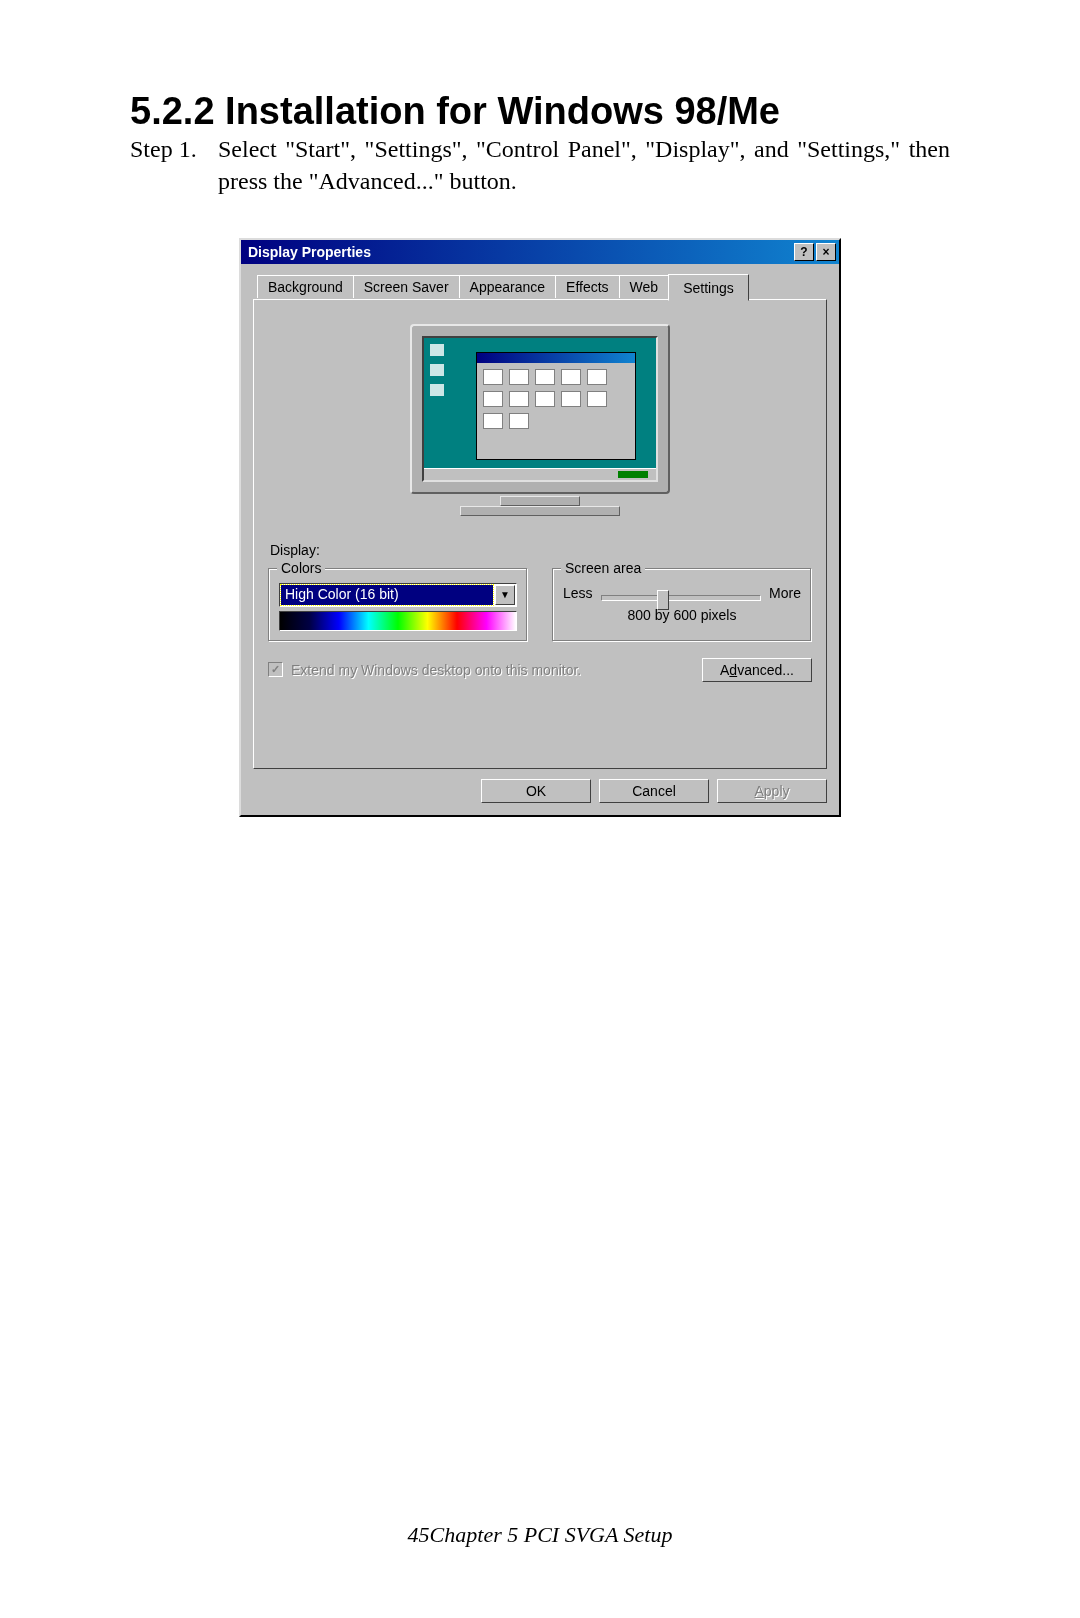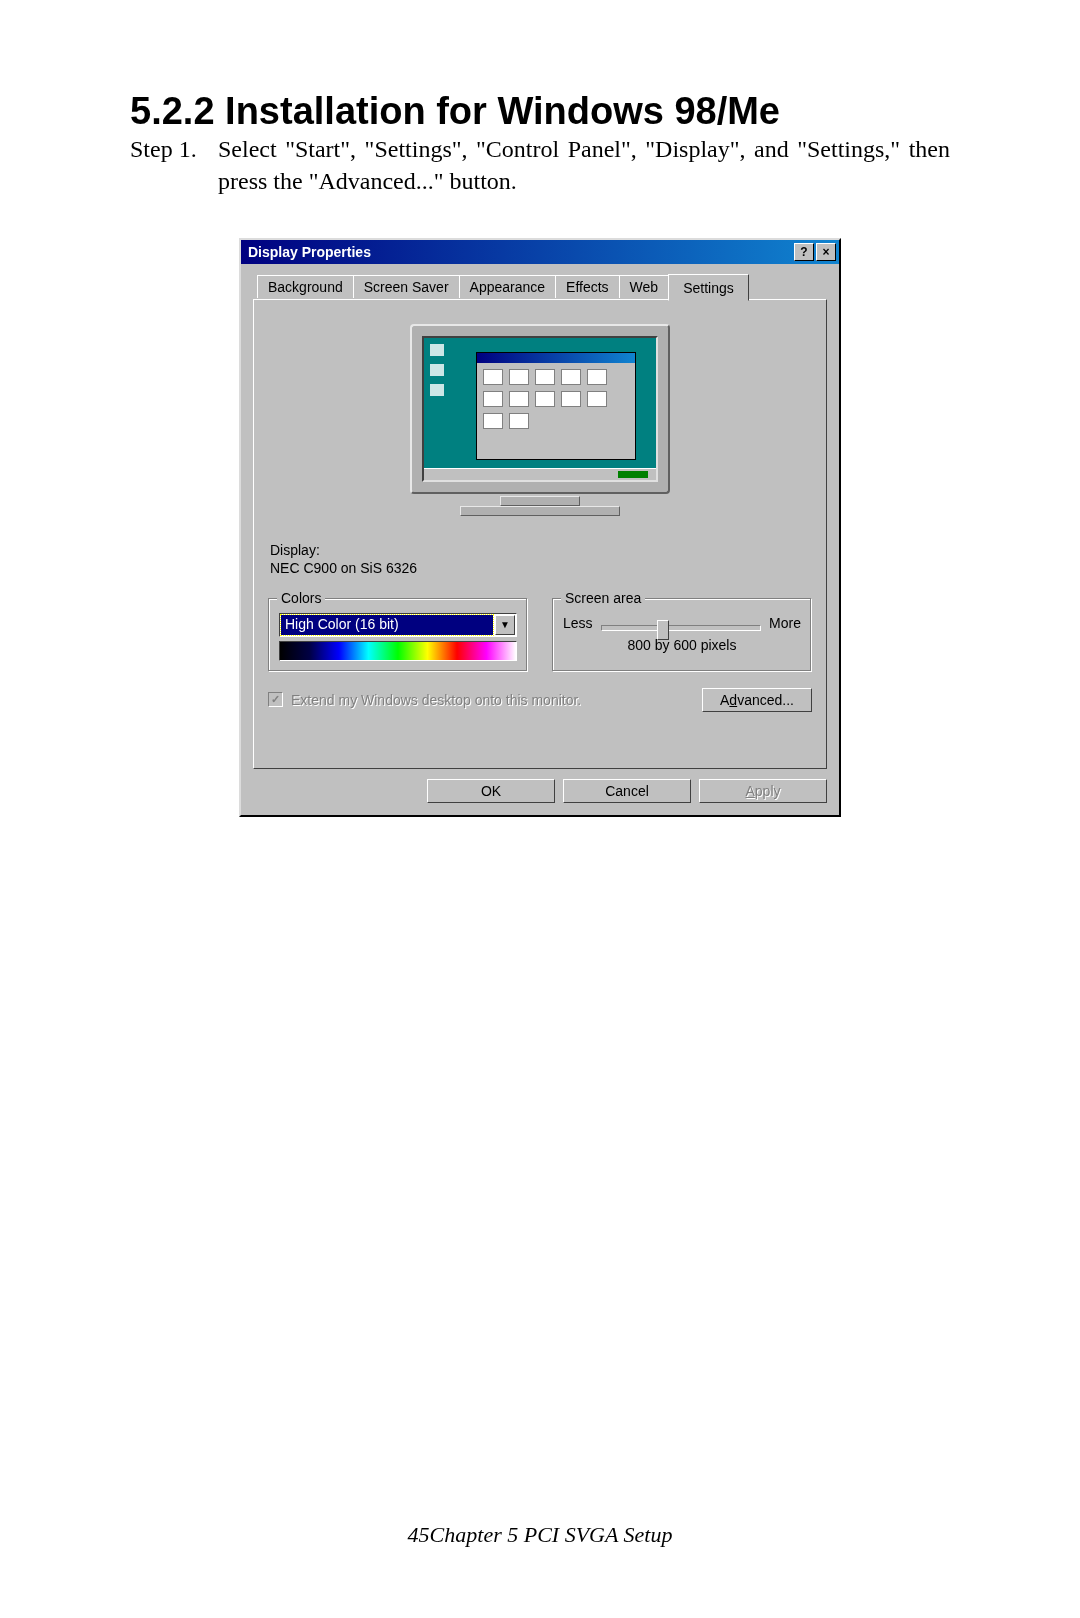--- a/index.html
+++ b/index.html
@@ -199,21 +199,21 @@
   .check-row{display:flex;align-items:center;gap:8px;margin-top:16px;}
   .checkbox{
     width:15px;height:15px;background:#c0c0c0;
     border-top:1px solid #808080;border-left:1px solid #808080;border-right:1px solid #fff;border-bottom:1px solid #fff;
     text-align:center;line-height:13px;font-size:11px;color:#808080;font-weight:bold;
   }
   .disabled-text{color:#808080;text-shadow:1px 1px 0 #fff;}
   .btn{
     background:#c0c0c0;
     border-top:1px solid #fff;border-left:1px solid #fff;border-right:1px solid #404040;border-bottom:1px solid #404040;
-    padding:3px 0;width:128px;text-align:center;font-size:14px;
+    padding:3px 0;width:110px;text-align:center;font-size:14px;
   }
   .btn.small{width:110px;}
   .btnrow{display:flex;justify-content:flex-end;gap:8px;margin-top:10px;}
   .footer{
     position:absolute;left:0;right:0;bottom:70px;
     font-style:italic;font-size:22px;
     display:flex;justify-content:center;
   }
   u.alt{text-decoration:underline;}
 </style>
@@ -277,21 +277,20 @@
                     <div class="tray"></div>
                   </div>
               </div>
             </div>
             <div class="mon-stand"></div>
             <div class="mon-base"></div>
           </div>
         </div>
 
         <div class="display-label">Display:</div>
-        <div class="display-value">NEC C900 on SiS 6326</div>
 
         <div class="group-row">
           <div class="groupbox gb-colors">
             <div class="legend">Colors</div>
             <div class="combo">
               <div class="combo-inner">High Color (16 bit)</div>
               <div class="combo-btn">▼</div>
             </div>
             <div class="rainbow"></div>
           </div>

